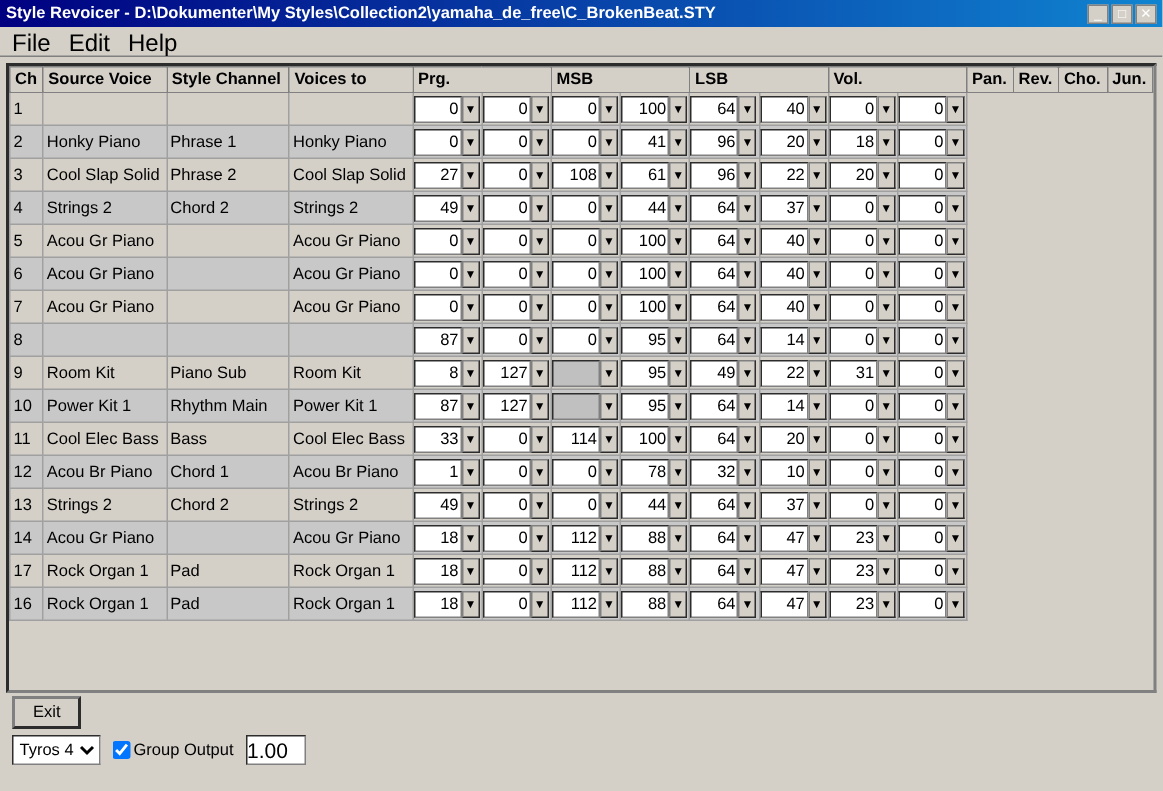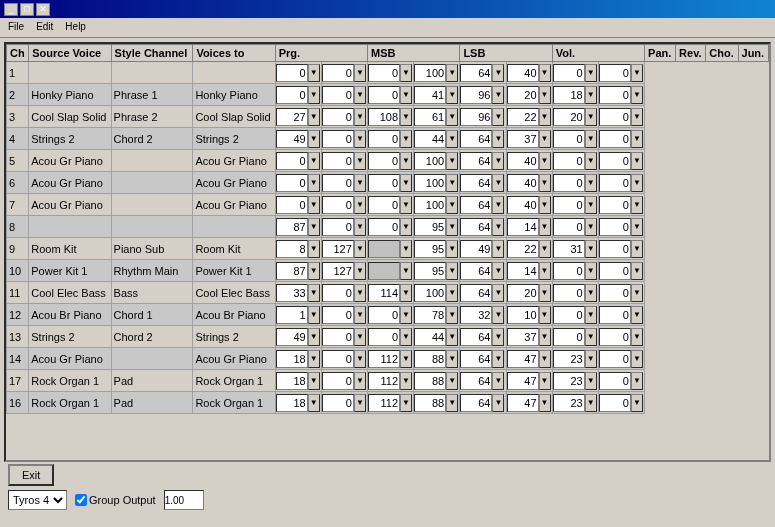--- a/index.html
+++ b/index.html
@@ -35,21 +35,21 @@
       background: #d4d0c8;
       border-bottom: 1px solid #808080;
       display: flex;
       gap: 0;
       padding: 2px 2px;
       height: 20px;
     }
     .menu-item {
       padding: 1px 6px;
       cursor: pointer;
-      font-size: 10px;
+      font-size: 16px;
     }
     .main-container { padding: 4px; }
     .table-wrapper {
       border: 2px inset #808080;
       background: #d4d0c8;
       height: 420px;
       overflow-y: auto;
     }
     table {
       border-collapse: collapse;
@@ -123,36 +123,37 @@
       font-size: 11px;
       cursor: pointer;
       height: 22px;
     }
     .label-text { font-size: 11px; }
     .tempo-input {
       width: 40px;
       height: 20px;
       border: 1px inset #808080;
       background: white;
-      font-size: 10px;
+      font-size: 14px;
     }
     .bottom-section {
       display: flex;
       align-items: center;
       justify-content: space-between;
       padding: 2px 4px;
     }
     .bottom-left { display: flex; align-items: center; gap: 8px; }
     .bottom-right { display: flex; align-items: center; gap: 4px; }
     .keyboard-label { font-size: 11px; font-weight: normal; }
   </style>
 </head>
 <body>
 
 <div class="title-bar">
+  <span class="title-bar-title">Style Revoicer - D:\Dokumenter\My Styles\Collection2\yamaha_de_free\C_BrokenBeat.STY</span>
   <div class="title-bar-buttons">
     <div class="title-btn">_</div>
     <div class="title-btn">□</div>
     <div class="title-btn">✕</div>
   </div>
 </div>
 
 <div class="menu-bar">
   <span class="menu-item">File</span>
   <span class="menu-item">Edit</span>

